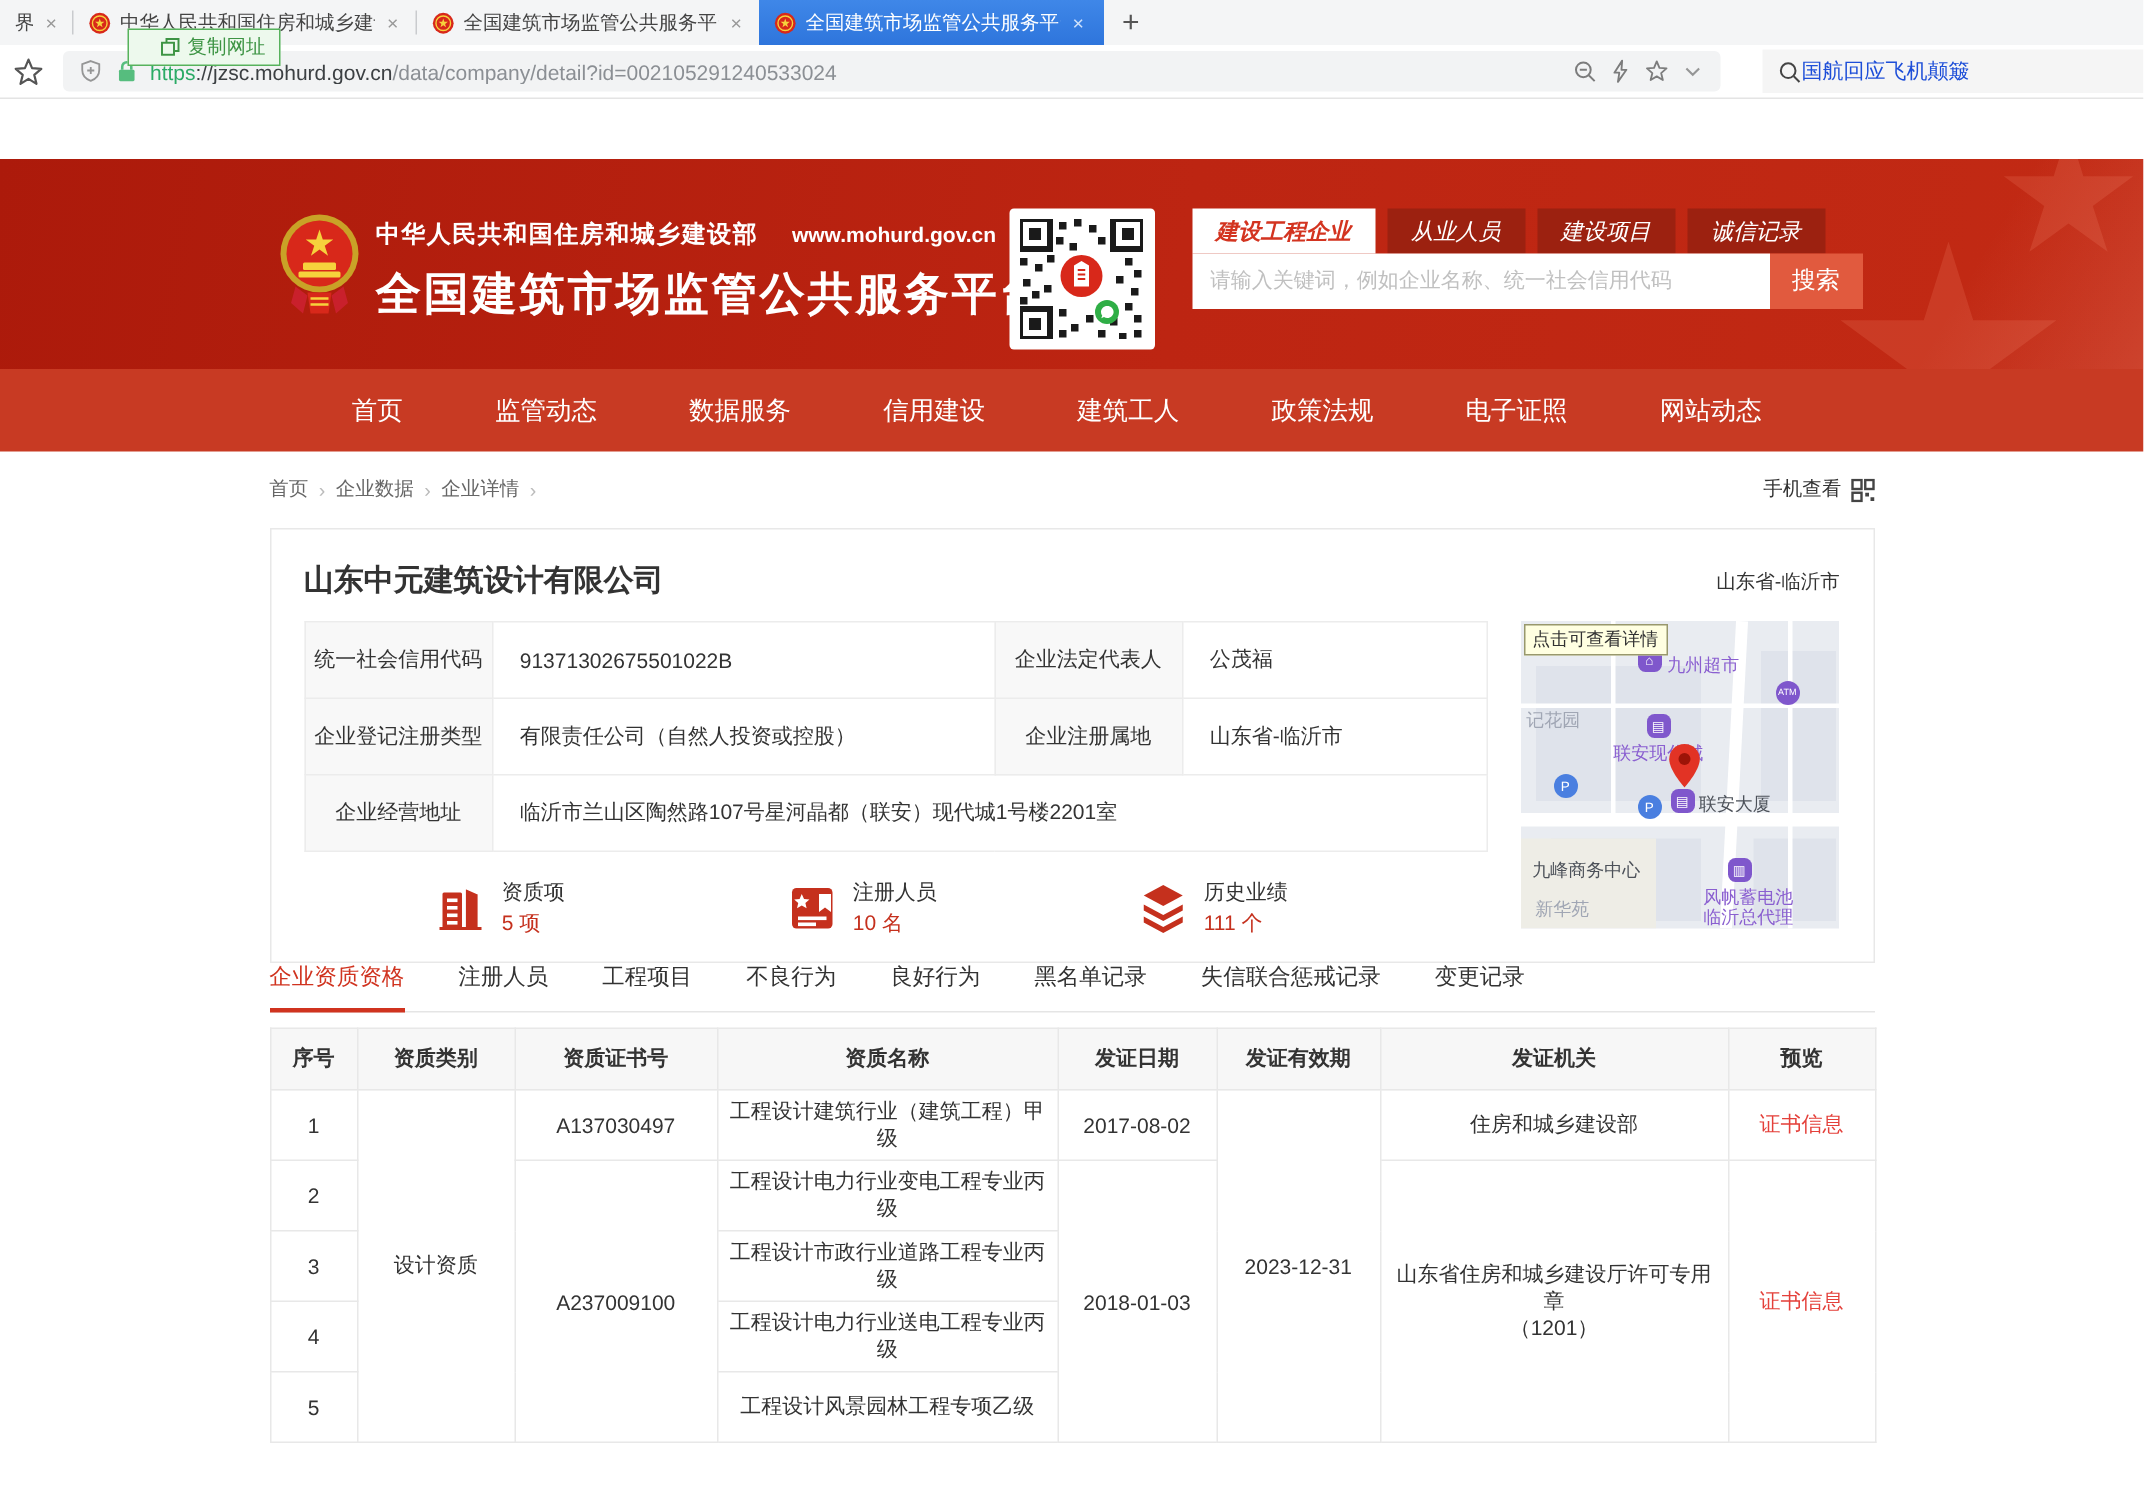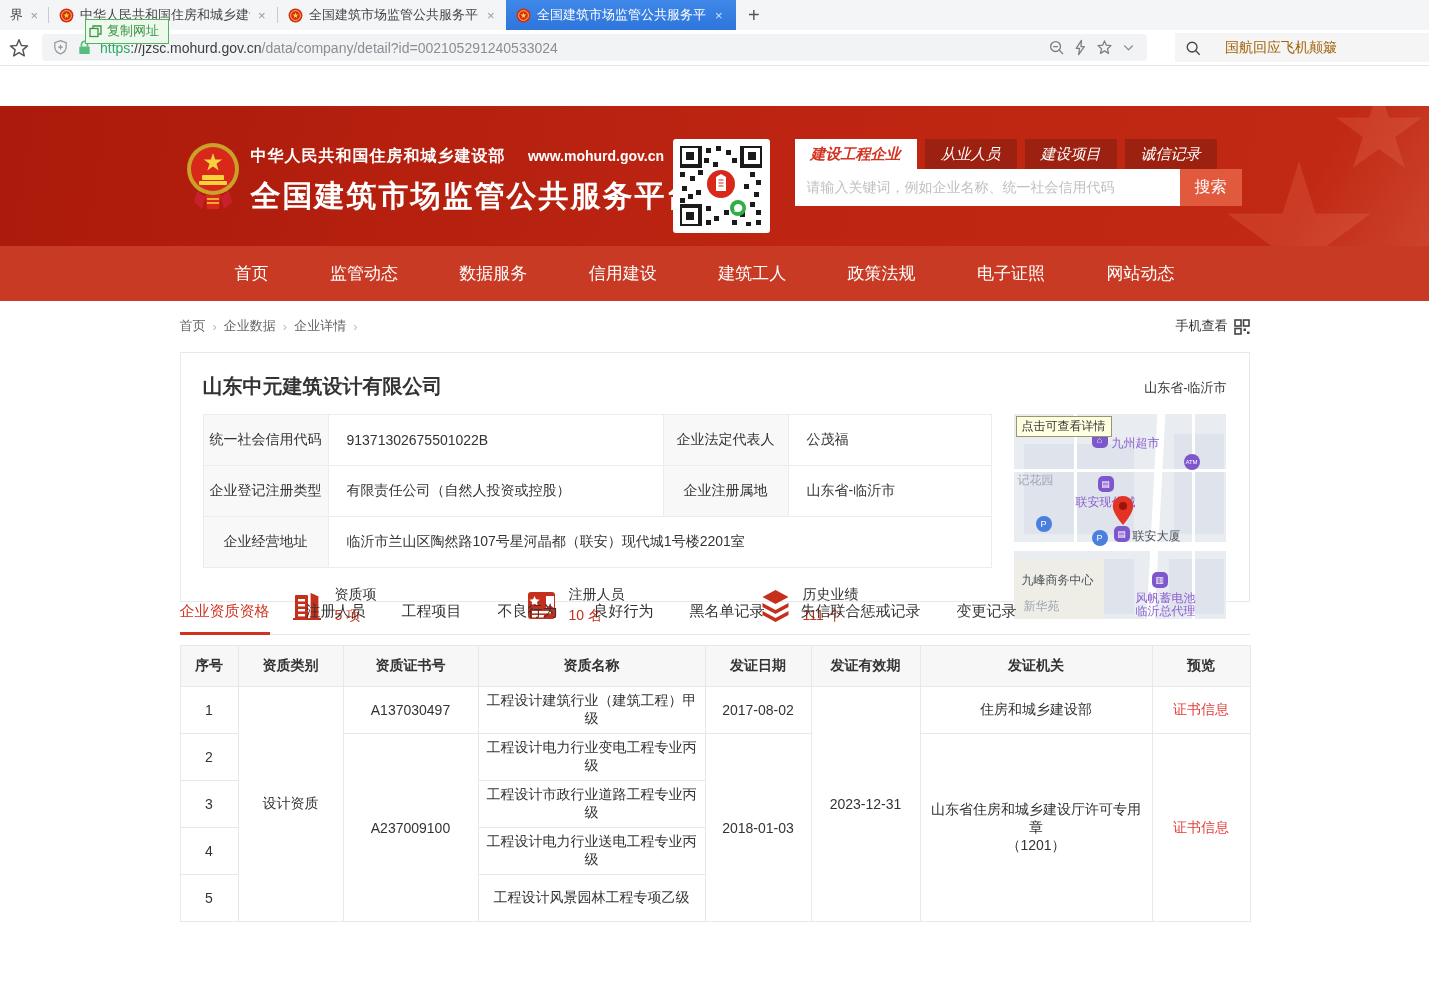--- a/index.html
+++ b/index.html
@@ -13,32 +13,32 @@
   .tab .ttl { max-width:170px; overflow:hidden; white-space:nowrap; text-overflow:clip; }
   .tab .cls { margin-left:8px; color:#999; font-size:13px; cursor:pointer; }
   .tab.partial { width:48px; }
   .tab.active { background:linear-gradient(#3f87e8,#2e75dc); color:#fff; width:230px; }
   .tab.active .cls { color:#cfe2fb; }
   .tab.plain { width:228px; }
   .tabdiv { width:1px; height:16px; background:#c9cbce; margin-bottom:7px; }
   .newtab { font-size:20px; color:#555; padding:0 12px 3px 12px; cursor:pointer; }
 
   .copytip { position:absolute; left:85px; top:19px; z-index:30; background:#edf9ed; border:1px solid #57b25c;
-    color:#3d9444; font-size:13px; padding:2px 9px 3px 3px; display:flex; align-items:center; gap:5px; }
+    color:#3d9444; font-size:13px; padding:2px 9px 3px 21px; display:flex; align-items:center; gap:5px; }
 
   .urlrow { height:36px; background:#fff; border-bottom:1px solid #e4e4e4; display:flex; align-items:center; }
   .bm-star { width:22px; height:22px; margin:0 12px 0 8px; }
   .urlbar { flex:0 0 auto; width:1105px; height:27px; background:#f2f3f4; border-radius:4px;
     display:flex; align-items:center; padding:0 10px; gap:7px; }
   .urltext { font-size:14px; white-space:nowrap; overflow:hidden; }
   .u-scheme { color:#2bab66; } .u-host { color:#3c4043; } .u-path { color:#8b8f94; }
   .urlbar .spacer { flex:1; }
   .chrome-ic { width:17px; height:17px; opacity:.75; }
   .qsearch { margin-left:28px; flex:1; height:29px; background:#f5f5f5; display:flex; align-items:center;
-    gap:24px; padding:0 10px; font-size:14px; color:#a16207; }
+    gap:0; padding:0 10px; font-size:14px; color:#1d4ed8; }
 
   
   .siteheader { position:relative; height:140px; background:linear-gradient(100deg,#ac1a0b 0%,#bd2512 55%,#c22a14 100%); overflow:hidden; }
   .hstar { position:absolute; background:#d8523a; opacity:.45;
     clip-path:polygon(50% 0%,61% 35%,98% 35%,68% 57%,79% 91%,50% 70%,21% 91%,32% 57%,2% 35%,39% 35%); }
   .hs1 { width:150px; height:150px; right:55px; top:55px; }
   .hs2 { width:90px; height:90px; right:5px; top:-20px; }
   .hswash { position:absolute; right:0; top:0; width:300px; height:140px;
     background:linear-gradient(120deg,rgba(255,255,255,0) 60%,rgba(255,180,160,.18)); }
   .hwrap { position:relative; width:1070px; margin:0 auto; height:100%; }
@@ -66,21 +66,21 @@
     justify-content:space-between; padding:0 75px 0 55px; }
   .mainnav a { color:#fff; font-size:17px; text-decoration:none; cursor:pointer; }
 
   
   .content { width:1070px; margin:0 auto; }
   .crumbrow { margin-top:16px; display:flex; align-items:center; font-size:13px; color:#666; }
   .crumbrow .sep { margin:0 7px; color:#bbb; }
   .crumbrow .right { margin-left:auto; display:flex; align-items:flex-end; gap:6px; color:#333; }
   .crumb { cursor:pointer; }
 
-  .card { margin-top:17px; border:1px solid #e8e8e8; background:#fff; padding:20px 22px 14px 22px; height:250px; }
+  .card { margin-top:17px; border:1px solid #e8e8e8; background:#fff; padding:20px 22px 14px 22px; height:290px; }
   .titlerow { display:flex; align-items:flex-start; }
   .cname { font-size:20px; font-weight:bold; color:#333; }
   .cregion { margin-left:auto; font-size:13px; color:#333; padding-top:6px; }
   .cardbody { display:flex; margin-top:14px; }
   .cardleft { width:788px; }
   .infotable { width:788px; border-collapse:collapse; table-layout:fixed; }
   .infotable td { border:1px solid #ececec; font-size:14px; height:51px; }
   .infotable td.lbl { background:#f8f8f8; text-align:center; color:#333; }
   .infotable td.val { padding:0 18px; color:#333; }
   .statsrow { display:flex; margin-top:18px; padding-left:86px; }

